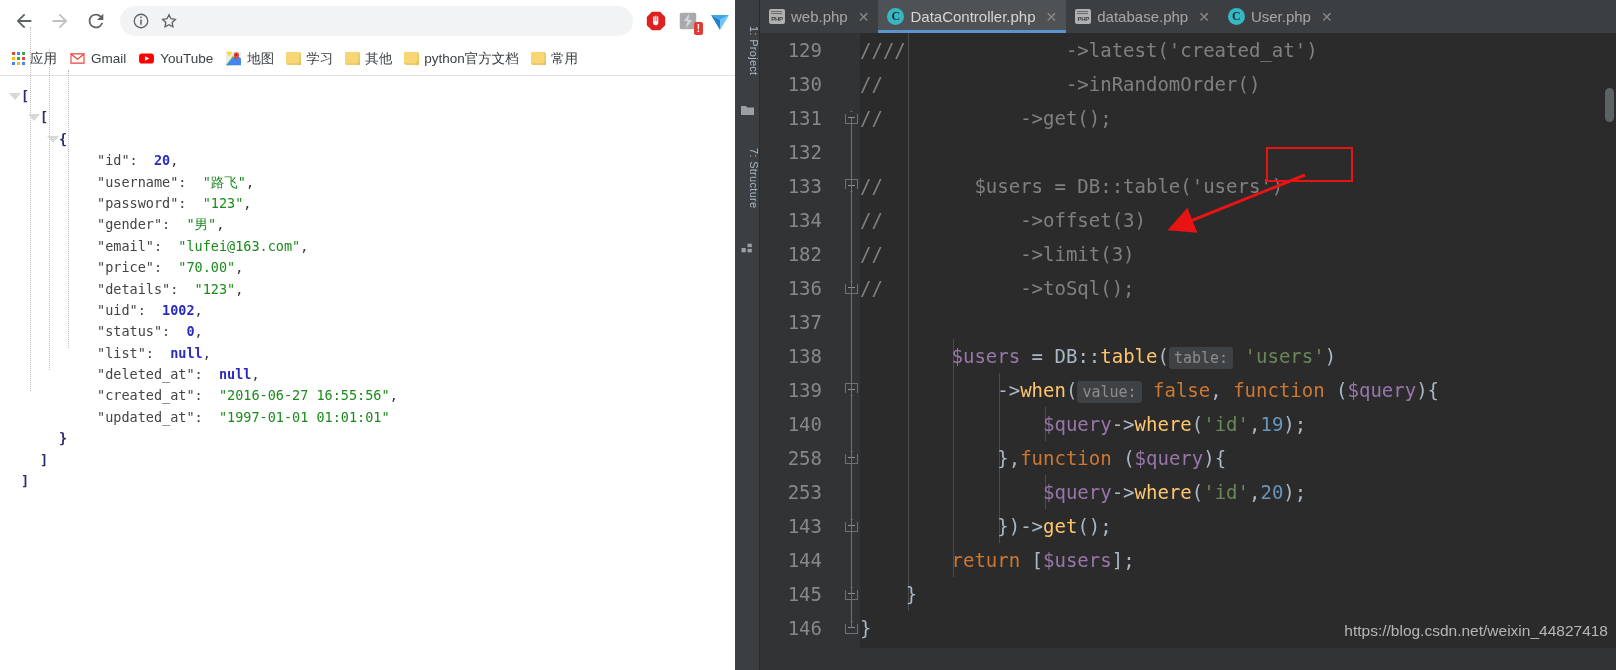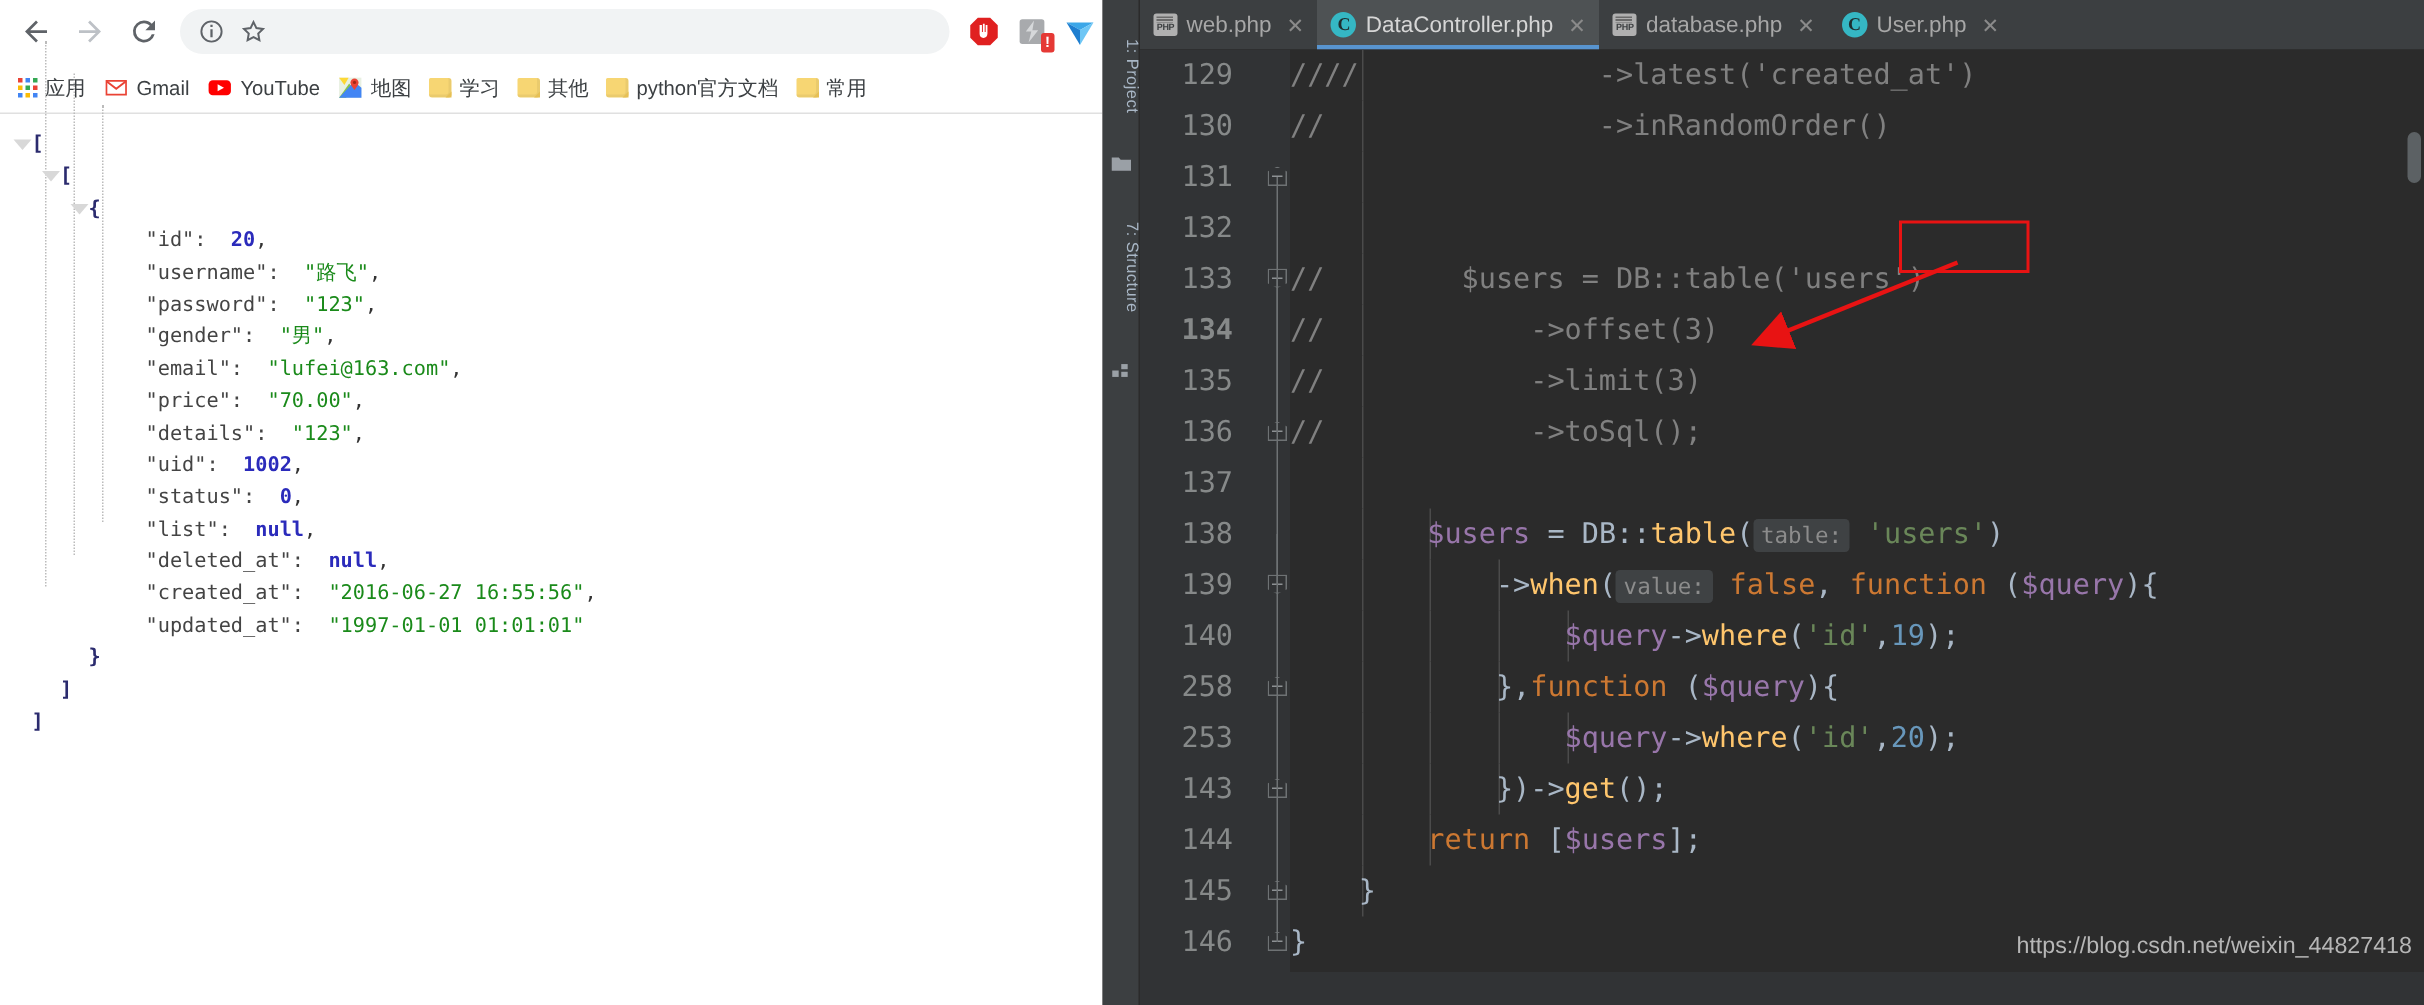--- a/index.html
+++ b/index.html
@@ -428,22 +428,22 @@
           <div class="fold start" style="top: 77px;">
             <div class="box"></div>
             <div class="dash"></div>
           </div>
           <div class="lnum" style="top: 102px; line-height: 34px;">132</div>
           <div class="lnum" style="top: 136px; line-height: 34px;">133</div>
           <div class="fold end" style="top: 145px;">
             <div class="box"></div>
             <div class="dash"></div>
           </div>
-          <div class="lnum" style="top: 170px; line-height: 34px; font-weight: bold;">134</div>
-          <div class="lnum" style="top: 204px; line-height: 34px;">135</div>
+          <div class="lnum" style="top: 170px; line-height: 34px;">134</div>
+          <div class="lnum" style="top: 204px; line-height: 34px;">182</div>
           <div class="lnum" style="top: 238px; line-height: 34px;">136</div>
           <div class="fold start" style="top: 247px;">
             <div class="box"></div>
             <div class="dash"></div>
           </div>
           <div class="lnum" style="top: 272px; line-height: 34px;">137</div>
           <div class="lnum" style="top: 306px; line-height: 34px;">138</div>
           <div class="lnum" style="top: 340px; line-height: 34px;">139</div>
           <div class="fold end" style="top: 349px;">
             <div class="box"></div>
@@ -478,20 +478,21 @@
           <div class="foldline" style="top: 425px; height: 0px;"></div>
           <div class="foldline" style="top: 493px; height: 0px;"></div>
           <div class="foldline" style="top: 561px; height: 34px;"></div>
         </div>
       <div class="codearea" id="codearea">
           <div class="indent-guide" style="left: 47.68px; top: 0px; height: 34px;"></div>
           <div class="cline" style="top: 0px; line-height: 34px;"><span class="c-com">////</span><span class="c-com">              -&gt;latest('created_at')</span></div>
           <div class="indent-guide" style="left: 47.68px; top: 34px; height: 34px;"></div>
           <div class="cline" style="top: 34px; line-height: 34px;"><span class="c-com">//</span><span class="c-com">                -&gt;inRandomOrder()</span></div>
           <div class="indent-guide" style="left: 47.68px; top: 68px; height: 34px;"></div>
+          <div class="cline" style="top: 68px; line-height: 34px;"><span class="c-com">//</span><span class="c-com">            -&gt;get();</span></div>
           <div class="indent-guide" style="left: 47.68px; top: 102px; height: 34px;"></div>
           <div class="cline" style="top: 102px; line-height: 34px;"></div>
           <div class="indent-guide" style="left: 47.68px; top: 136px; height: 34px;"></div>
           <div class="cline" style="top: 136px; line-height: 34px;"><span class="c-com">//</span><span class="c-com">        $users = DB::table('users')</span></div>
           <div class="indent-guide" style="left: 47.68px; top: 170px; height: 34px;"></div>
           <div class="cline" style="top: 170px; line-height: 34px;"><span class="c-com">//</span><span class="c-com">            -&gt;offset(3)</span></div>
           <div class="indent-guide" style="left: 47.68px; top: 204px; height: 34px;"></div>
           <div class="cline" style="top: 204px; line-height: 34px;"><span class="c-com">//</span><span class="c-com">            -&gt;limit(3)</span></div>
           <div class="indent-guide" style="left: 47.68px; top: 238px; height: 34px;"></div>
           <div class="cline" style="top: 238px; line-height: 34px;"><span class="c-com">//</span><span class="c-com">            -&gt;toSql();</span></div>

